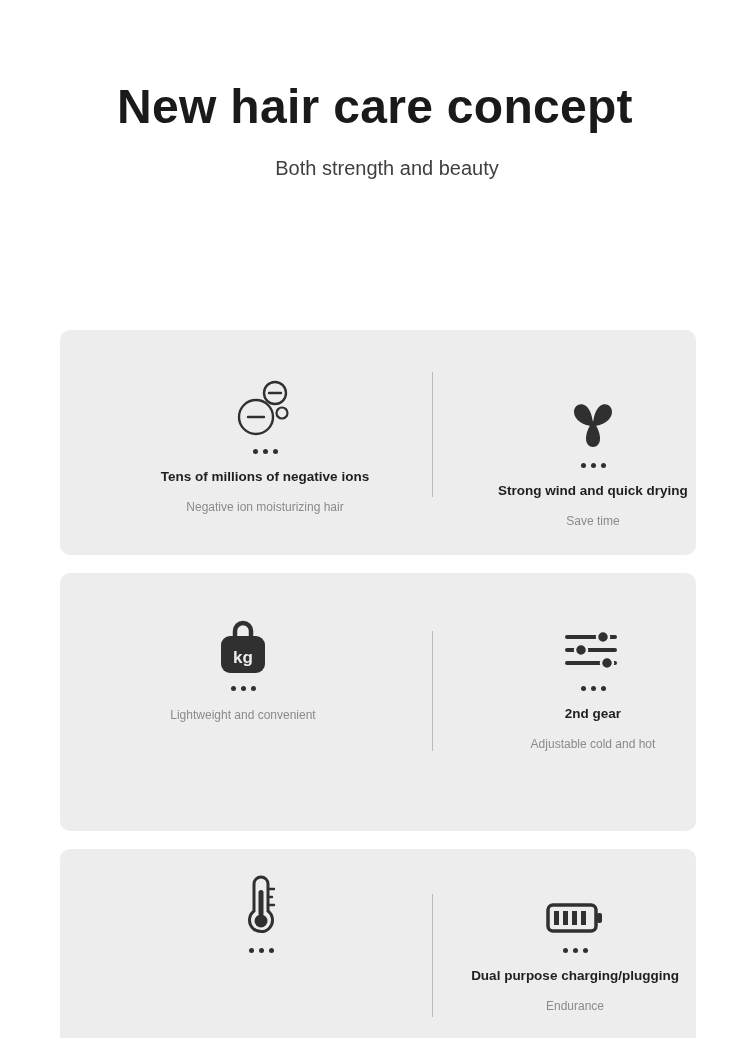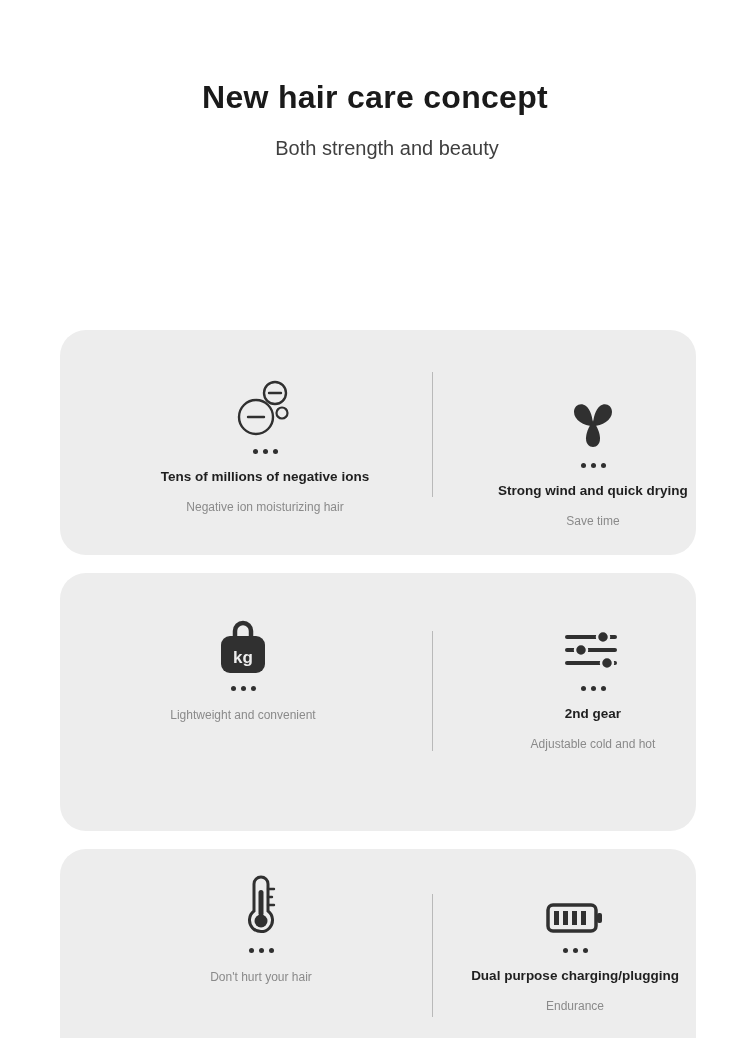--- a/index.html
+++ b/index.html
@@ -19,21 +19,21 @@
     width: 750px;
     height: 1038px;
   }
 
   
   .header {
     text-align: center;
     padding-top: 78px;
   }
   .headline {
-    font-size: 32px;
+    font-size: 48px;
     font-weight: bold;
     letter-spacing: 0.3px;
     color: #1a1a1a;
     line-height: 1.2;
     margin: 0;
   }
   .subhead {
     font-size: 20px;
     font-weight: 400;
     color: #3f3f3f;
@@ -45,21 +45,21 @@
   
   .cards {
     position: absolute;
     left: 60px;
     top: 330px;
     width: 636px;
   }
   .card {
     position: relative;
     background: #ededed;
-    border-radius: 26px;
+    border-radius: 10px;
     margin-bottom: 18px;
     overflow: hidden;
   }
   .card-1 { height: 225px; }
   .card-2 { height: 258px; }
   .card-3 { height: 220px; }
 
   .feature {
     position: absolute;
     text-align: center;
@@ -224,21 +224,20 @@
             <line x1="29" y1="16" x2="35" y2="16" stroke="#303030" stroke-width="2.4" stroke-linecap="round"></line>
             <line x1="29" y1="24" x2="33" y2="24" stroke="#303030" stroke-width="2.4" stroke-linecap="round"></line>
             <line x1="29" y1="32" x2="35" y2="32" stroke="#303030" stroke-width="2.4" stroke-linecap="round"></line>
           </svg>
         </div>
         <div class="dots">
             <span></span>
             <span></span>
             <span></span>
           </div>
-        <div class="feat-sub">Don't hurt your hair</div>
       </div>
 
       <div class="divider d-3"></div>
 
       <div class="feature f-3b">
         <div class="icon-wrap">
           <svg width="62" height="46" viewBox="0 0 62 46">
             <rect x="4" y="12" width="48" height="26" rx="5" fill="none" stroke="#303030" stroke-width="3.5"></rect>
             <rect x="53" y="20" width="5" height="10" rx="2" fill="#303030"></rect>
             <rect x="10" y="18" width="5" height="14" fill="#303030"></rect>

